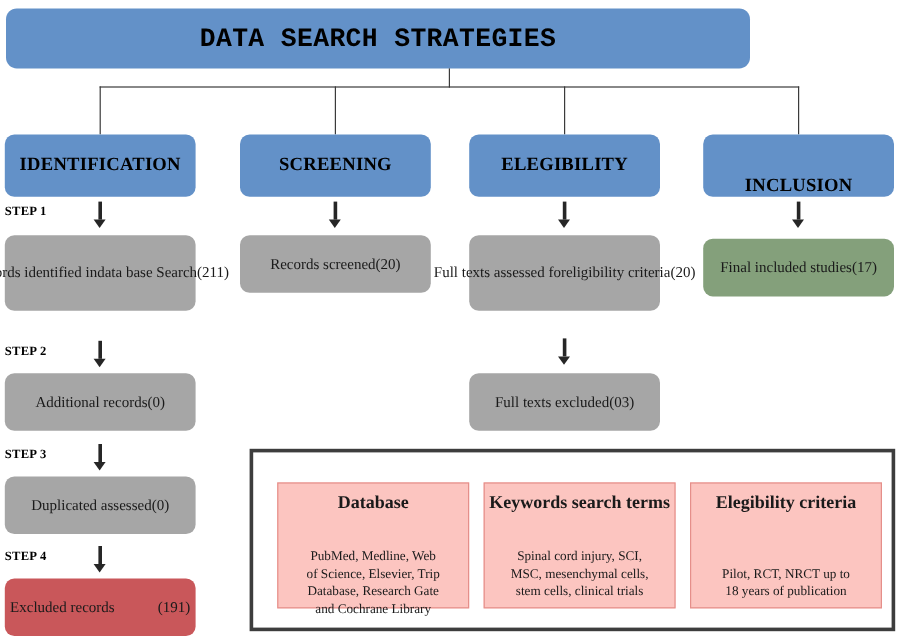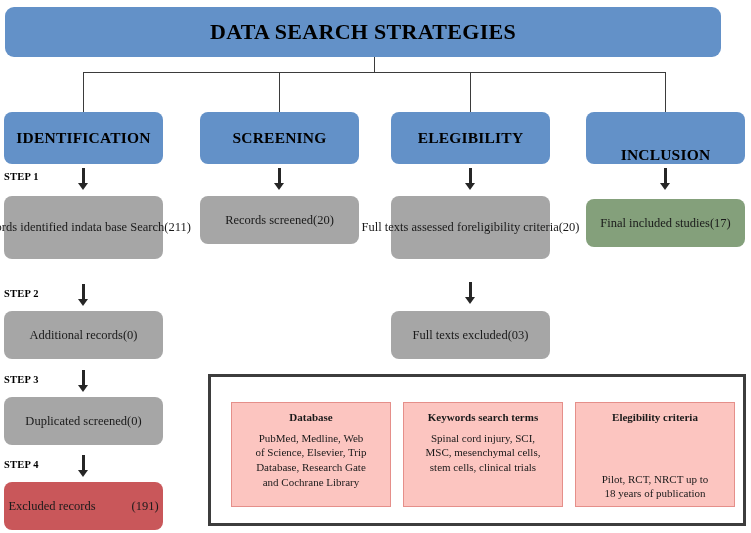--- a/index.html
+++ b/index.html
@@ -18,25 +18,25 @@
     width: 751px;
     height: 533px;
     background: #ffffff;
   }
 
   
   .abs { position: absolute; box-sizing: border-box; }
 
   
   .title-bar {
-    left: 5px; top: 7px; width: 716px; height: 50px;
+    left: 5px; top: 7px; width: 620px; height: 50px;
     background: #6391c8;
     border-radius: 9px;
     display: flex; align-items: center; justify-content: center;
-    font-family: Liberation Serif, serif;
+    font-family: Liberation Mono, monospace;
     font-weight: bold;
     font-size: 22px;
     letter-spacing: 0.3px;
     color: #000000;
   }
 
   
   .stage-box {
     top: 112px; height: 52px;
     background: #6391c8;
@@ -107,22 +107,22 @@
     display: flex; flex-direction: column; align-items: center;
     text-align: center;
     font-family: "Liberation Serif", serif;
     font-size: 11px;
     color: #1a1a1a;
     line-height: 1.33;
     padding: 7px 5px 5px 5px;
   }
   .legend-card .card-title {
     font-weight: bold;
-    font-size: 11px;
-    margin-bottom: 6px;
+    font-size: 15px;
+    margin-bottom: 27px;
     white-space: nowrap;
   }
   .legend-card .card-body .ln { display: block; white-space: nowrap; }
 </style>
 </head>
 <body>
 
 <div id="canvas">
 
   <div class="abs title-bar">
@@ -175,21 +175,21 @@
   </div>
 
   <div class="abs step-label" style="left:4px; top:374px;">
     <span>STEP 3</span>
   </div>
   <div class="abs arrow" style="left:78px; top:370px; height:22px;">
     <div class="shaft" style="height:15px;"></div>
     <div class="head"></div>
   </div>
   <div class="abs proc-box gray" style="left:4px; top:397px; width:159px; height:48px;">
-    <span class="ln">Duplicated  screened</span>
+    <span class="ln">Duplicated  assessed</span>
     <span class="ln">(0)</span>
   </div>
 
   <div class="abs step-label" style="left:4px; top:459px;">
     <span>STEP 4</span>
   </div>
   <div class="abs arrow" style="left:78px; top:455px; height:22px;">
     <div class="shaft" style="height:15px;"></div>
     <div class="head"></div>
   </div>

